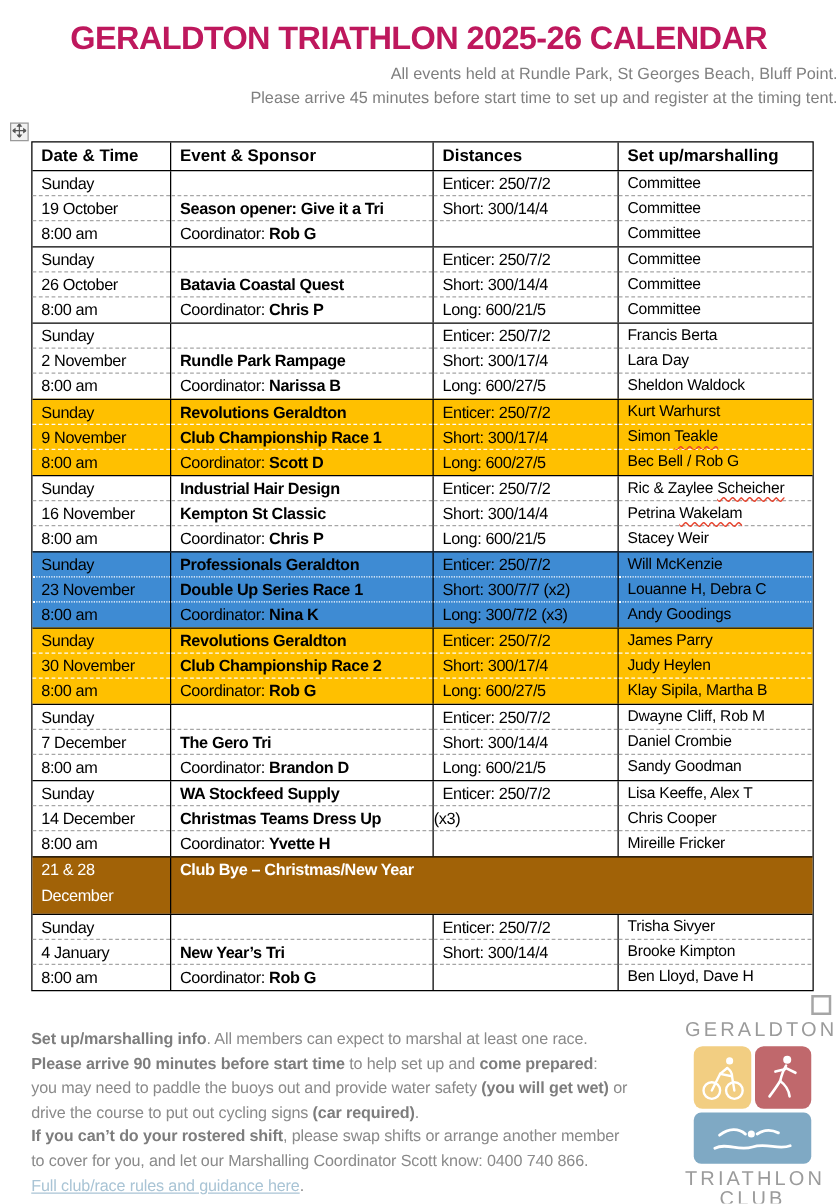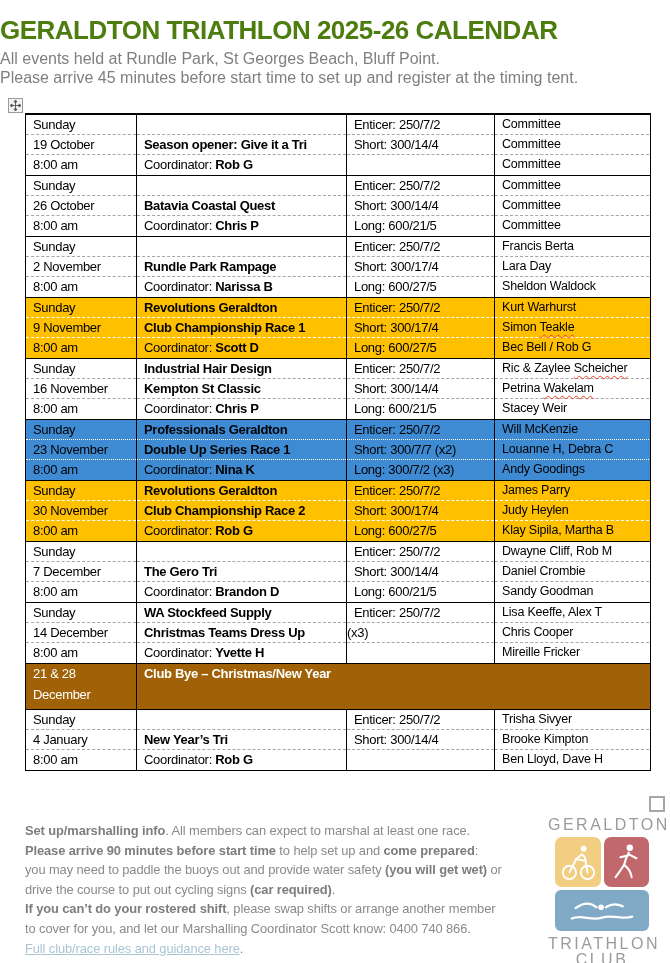--- a/index.html
+++ b/index.html
@@ -1,22 +1,22 @@
 <!DOCTYPE html>
 <html><head>
 <meta charset="utf-8">
 <style>
   html,body{margin:0;padding:0;background:#fff;}
   .page{position:relative;width:670px;height:963px;background:#fff;overflow:hidden;
         font-family:"Liberation Sans",sans-serif;color:#000;}
 
   
-  .title{margin-top:14px;font-size:26px;font-weight:bold;
-         letter-spacing:-0.5px;color:#4d7c0f;line-height:32px;}
-  .subtitle{text-align:left;font-size:16px;line-height:18.5px;color:#7f7f7f;}
+  .title{margin-top:14px;text-align:center;font-size:26px;font-weight:bold;
+         letter-spacing:-0.5px;color:#be185d;line-height:32px;}
+  .subtitle{text-align:right;font-size:13px;line-height:18.5px;color:#7f7f7f;}
   .subtitle.first{margin-top:4px;}
 
   
   .move-handle{position:absolute;left:8px;top:98px;width:13px;height:13px;
                background:#f2f2f2;border:1px solid #9a9a9a;display:flex;
                align-items:center;justify-content:center;cursor:move;}
   .resize-handle{position:absolute;left:649px;top:796px;width:12px;height:12px;
                  background:#fff;border:2px solid #a6a6a6;cursor:nwse-resize;}
 
   
@@ -77,20 +77,26 @@
           <polygon points="6,0 4.4,2.2 7.6,2.2"></polygon>
             <polygon points="6,12 4.4,9.8 7.6,9.8"></polygon>
           <polygon points="0,6 2.2,4.4 2.2,7.6"></polygon>
             <polygon points="12,6 9.8,4.4 9.8,7.6"></polygon>
         </g>
       </svg>
     </span>
   </div>
 
   <div class="cal" id="cal">
+      <div class="t-row head">
+        <div class="cell">Date &amp; Time</div>
+        <div class="cell">Event &amp; Sponsor</div>
+        <div class="cell">Distances</div>
+        <div class="cell">Set up/marshalling</div>
+      </div>
       <div class="t-row plain">
         <div class="cell date">
           <div class="line"><span>Sunday</span></div>
           <div class="line"><span>19 October</span></div>
           <div class="line"><span>8:00 am</span></div>
         </div>
         <div class="cell event">
           <div class="line"></div>
           <div class="line"><span class="b">Season opener: Give it a Tri</span></div>
           <div class="line"><span>Coordinator: </span><span class="b">Rob G</span></div>

